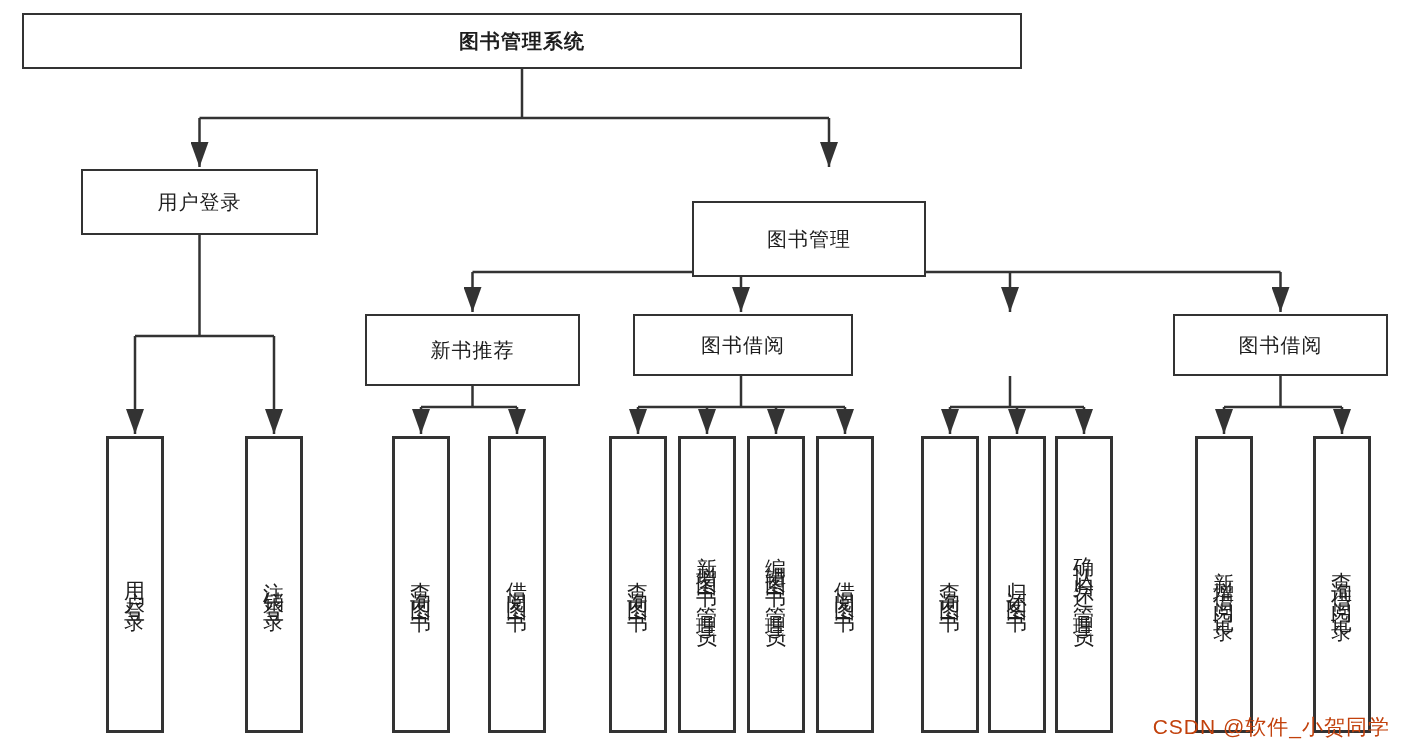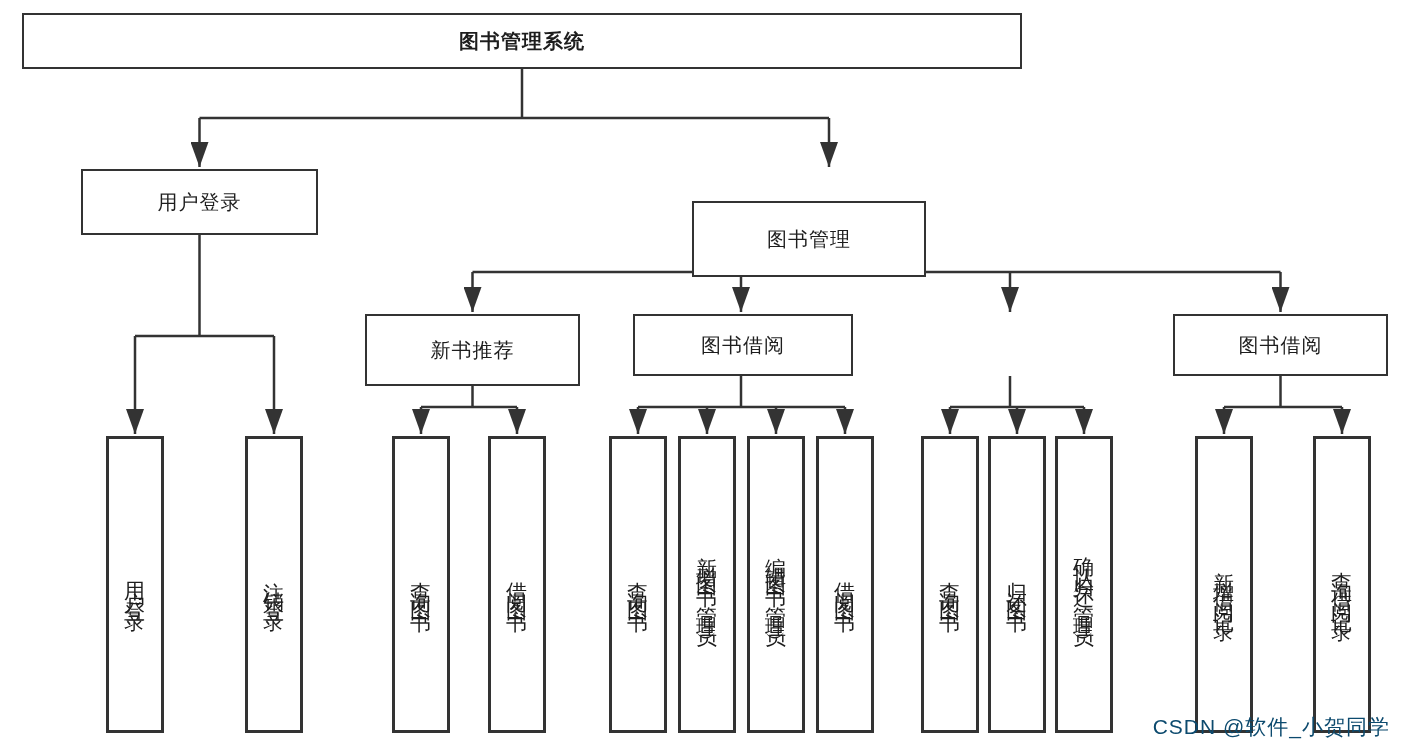--- a/index.html
+++ b/index.html
@@ -53,21 +53,21 @@
   #n-leaf-cb-query       { left: 921px; }
   #n-leaf-cb-return      { left: 988px; }
   #n-leaf-cb-confirm     { left: 1055px; }
   #n-leaf-br-add         { left: 1195px; }
   #n-leaf-br-query       { left: 1313px; }
   .watermark {
     position: absolute;
     right: 15px;
     bottom: 6px;
     font-size: 21px;
-    color: #0c4a6e;
+    color: #c2410c;
     letter-spacing: 1px;
     z-index: 5;
     white-space: nowrap;
   }
 </style>
 </head>
 <body>
 
 <div id="canvas">
 

